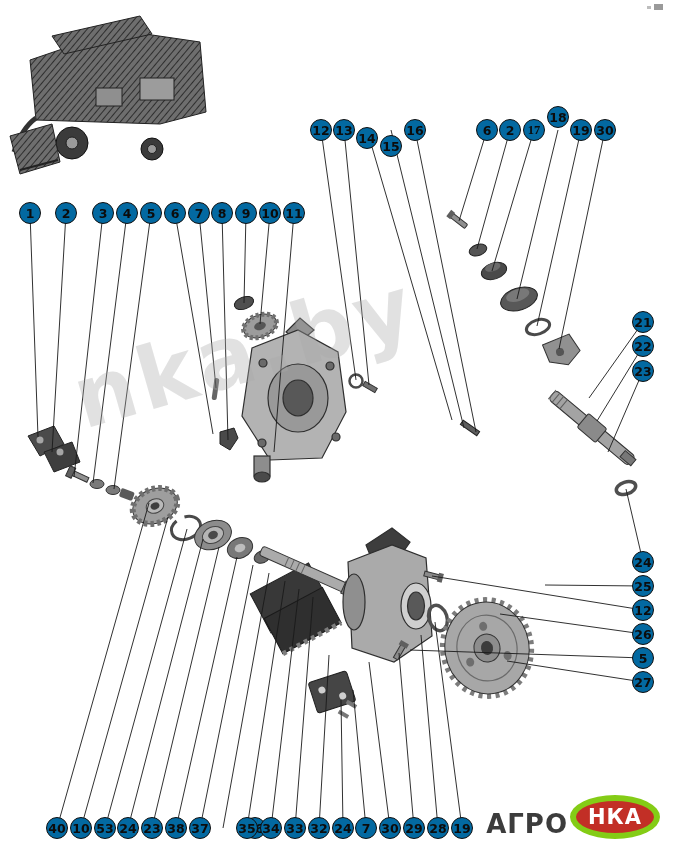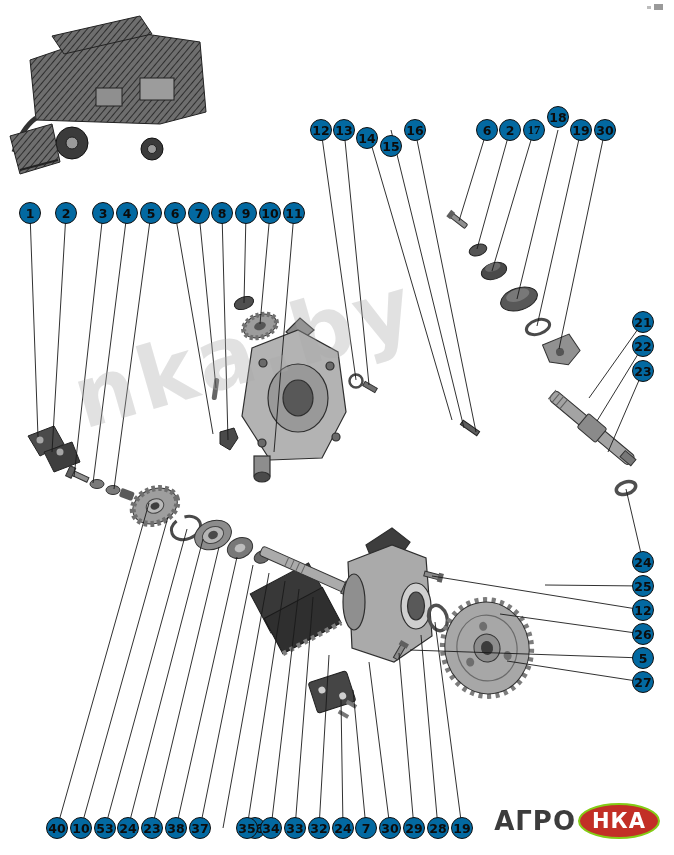--- a/index.html
+++ b/index.html
@@ -17,27 +17,27 @@
     font:700 12.5px "DejaVu Sans",sans-serif;color:#0c0c0c;
   }
   .watermark{
     position:absolute;left:62px;top:352px;
     transform:rotate(-16deg);transform-origin:left top;
     font:700 86px "DejaVu Sans",sans-serif;letter-spacing:4px;
     color:#a9a9a9;opacity:0.34;white-space:nowrap;pointer-events:none;
   }
   .logo{
     position:absolute;right:14px;bottom:16px;
-    display:flex;align-items:center;gap:2px;
+    display:flex;align-items:flex-end;gap:2px;
   }
   .logo-prefix{
     font:800 26px "DejaVu Sans",sans-serif;color:#3c3c3c;letter-spacing:1px;
   }
   .logo-oval{
-    background:#c22f26;border:2px solid #84cc16;border-radius:50%;
+    background:#c22f26;border:6px solid #84cc16;border-radius:50%;
     padding:4px 12px;font:800 21px "DejaVu Sans",sans-serif;color:#ffffff;
     letter-spacing:1px;
   }
 </style>
 </head>
 <body>
 
 <div class="page">
 
   <svg class="art" viewBox="0 0 674 855" xmlns="http://www.w3.org/2000/svg">

